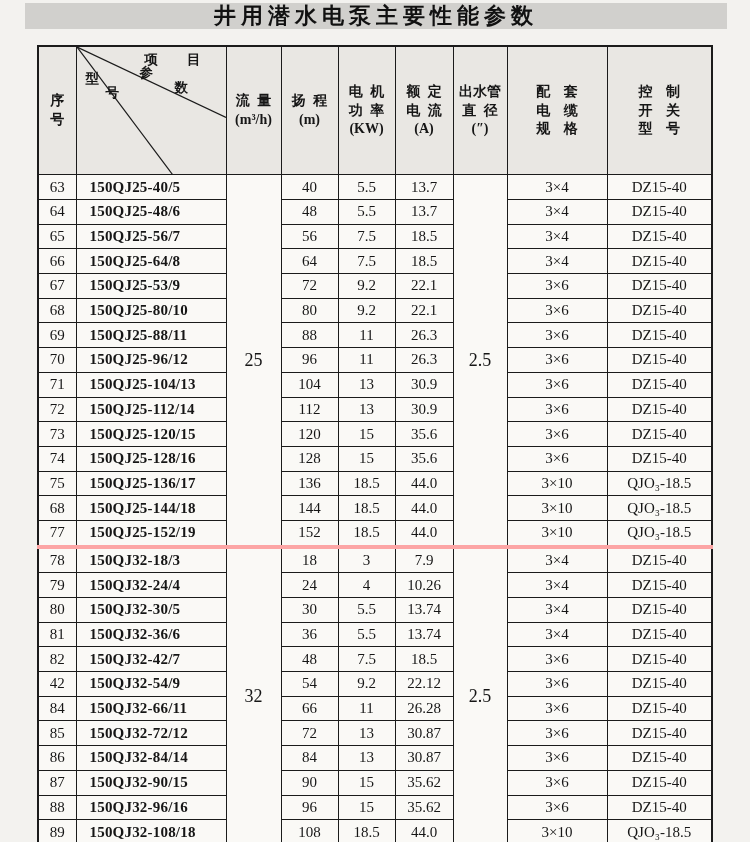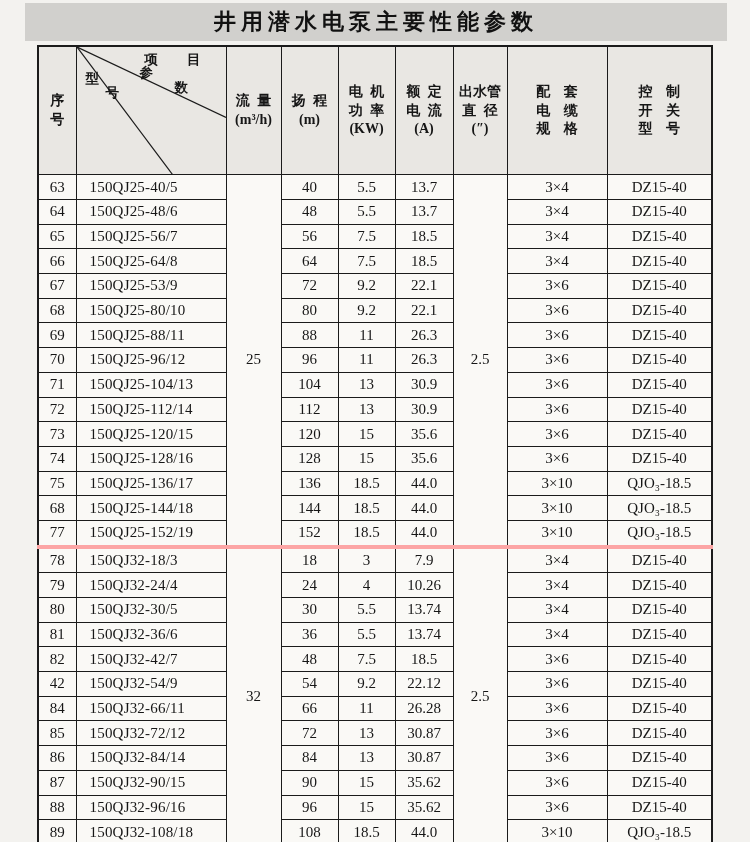--- a/index.html
+++ b/index.html
@@ -6,21 +6,21 @@
   body{
     width:750px;height:842px;
     background:#f3f2ef;
     font-family:"Liberation Serif","DejaVu Serif",serif;
     color:#161616;
     position:relative;
     overflow:hidden;
   }
   .page{position:absolute;inset:0;}
   .title-bar{
-    position:absolute;left:25px;top:3px;width:702px;height:38px;
+    position:absolute;left:25px;top:3px;width:702px;height:26px;
     background:#d1d0cd;
     display:flex;align-items:center;justify-content:center;
   }
   .title-bar .title{
     font-family:"Liberation Sans","DejaVu Sans",sans-serif;
     font-weight:700;font-size:22px;letter-spacing:5px;
     color:#111;white-space:nowrap;
   }
   table.pump{
     position:absolute;left:37px;top:45px;width:674px;
@@ -45,23 +45,23 @@
   th.diag .dg{position:absolute;font-size:13.5px;font-weight:600;white-space:nowrap;}
   .dg-item{right:12px;top:4px;letter-spacing:13px;}
   .dg-p1{left:63px;top:17px;}
   .dg-p2{left:98px;top:32px;}
   .dg-m1{left:9px;top:23px;}
   .dg-m2{left:29px;top:37px;}
   tbody td{
     height:23.7px;font-size:15px;text-align:center;
     line-height:1;background:#faf9f6;
   }
-  tbody td.model{text-align:left;padding-left:13px;letter-spacing:0.2px;}
+  tbody td.model{text-align:left;padding-left:13px;letter-spacing:0.2px;font-weight:bold;}
   tbody tr.group-start td{border-top:4px solid #fca5a5;}
-  tbody td.span-cell{font-size:15px;margin-left:48px;}
+  tbody td.span-cell{font-size:18px;margin-left:48px;}
 </style>
 </head>
 <body>
 
 <div class="page">
 
   <div class="title-bar">
     <span class="title">井用潜水电泵主要性能参数</span>
   </div>
 

